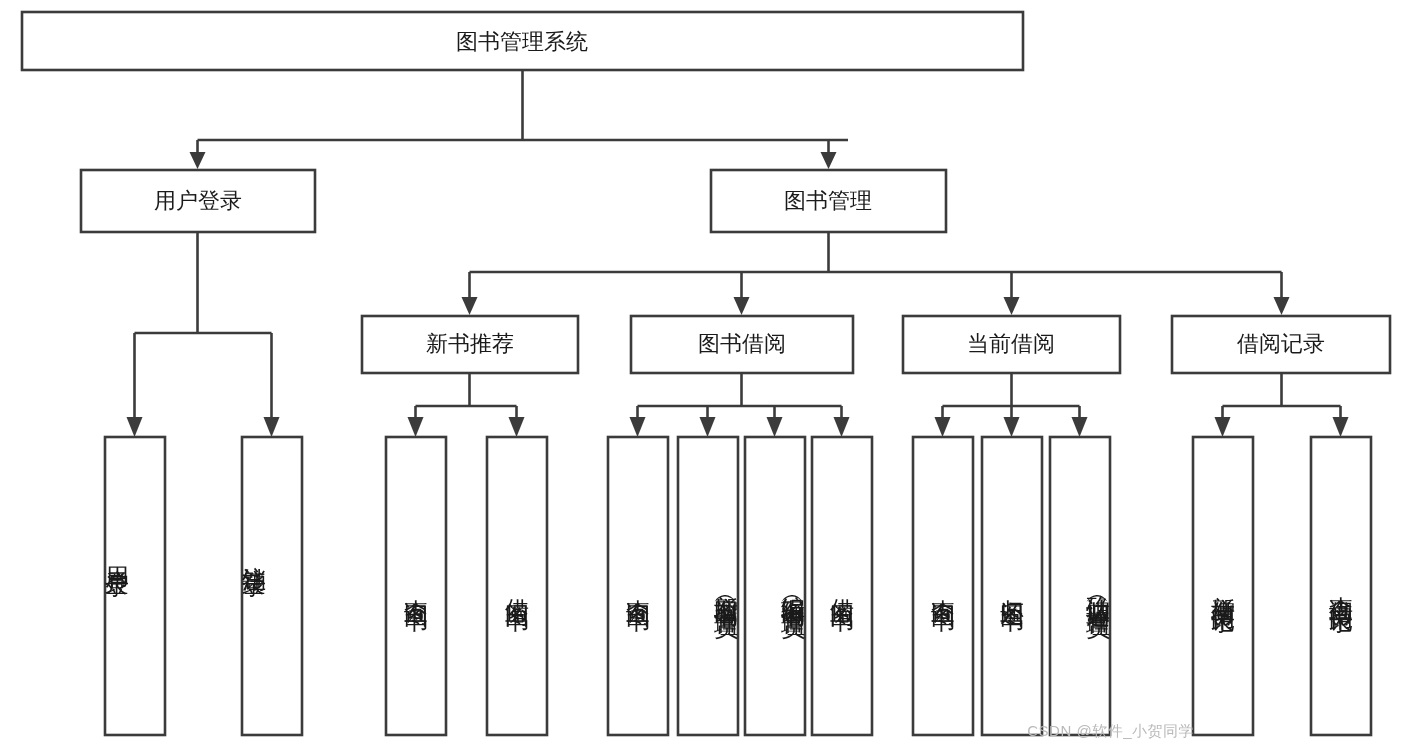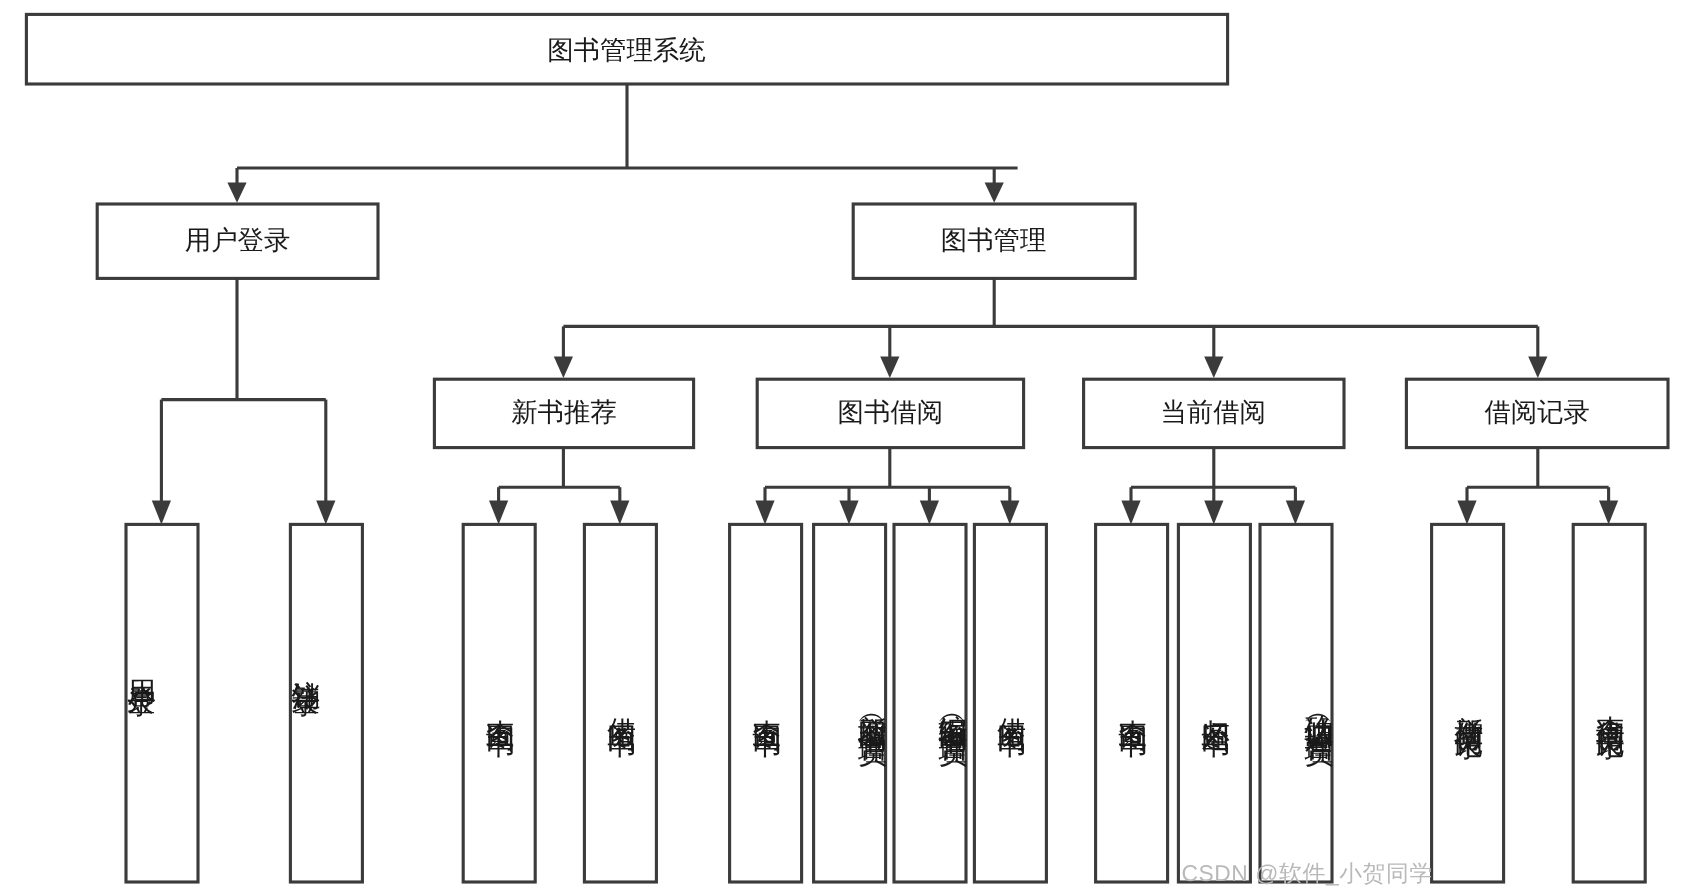--- a/index.html
+++ b/index.html
@@ -61,21 +61,21 @@
     pointer-events: none;
     display: flex;
     align-items: center;
     justify-content: center;
   }
   .watermark {
     position: absolute;
     right: 8px;
     bottom: 6px;
     font-family: "Liberation Sans", "DejaVu Sans", sans-serif;
-    font-size: 19px;
+    font-size: 15px;
     color: #b9b9b9;
     letter-spacing: 0.5px;
     user-select: none;
     margin-top: 24px;
   }
 </style>
 </head>
 <body>
 
 <div id="diagram-root">

